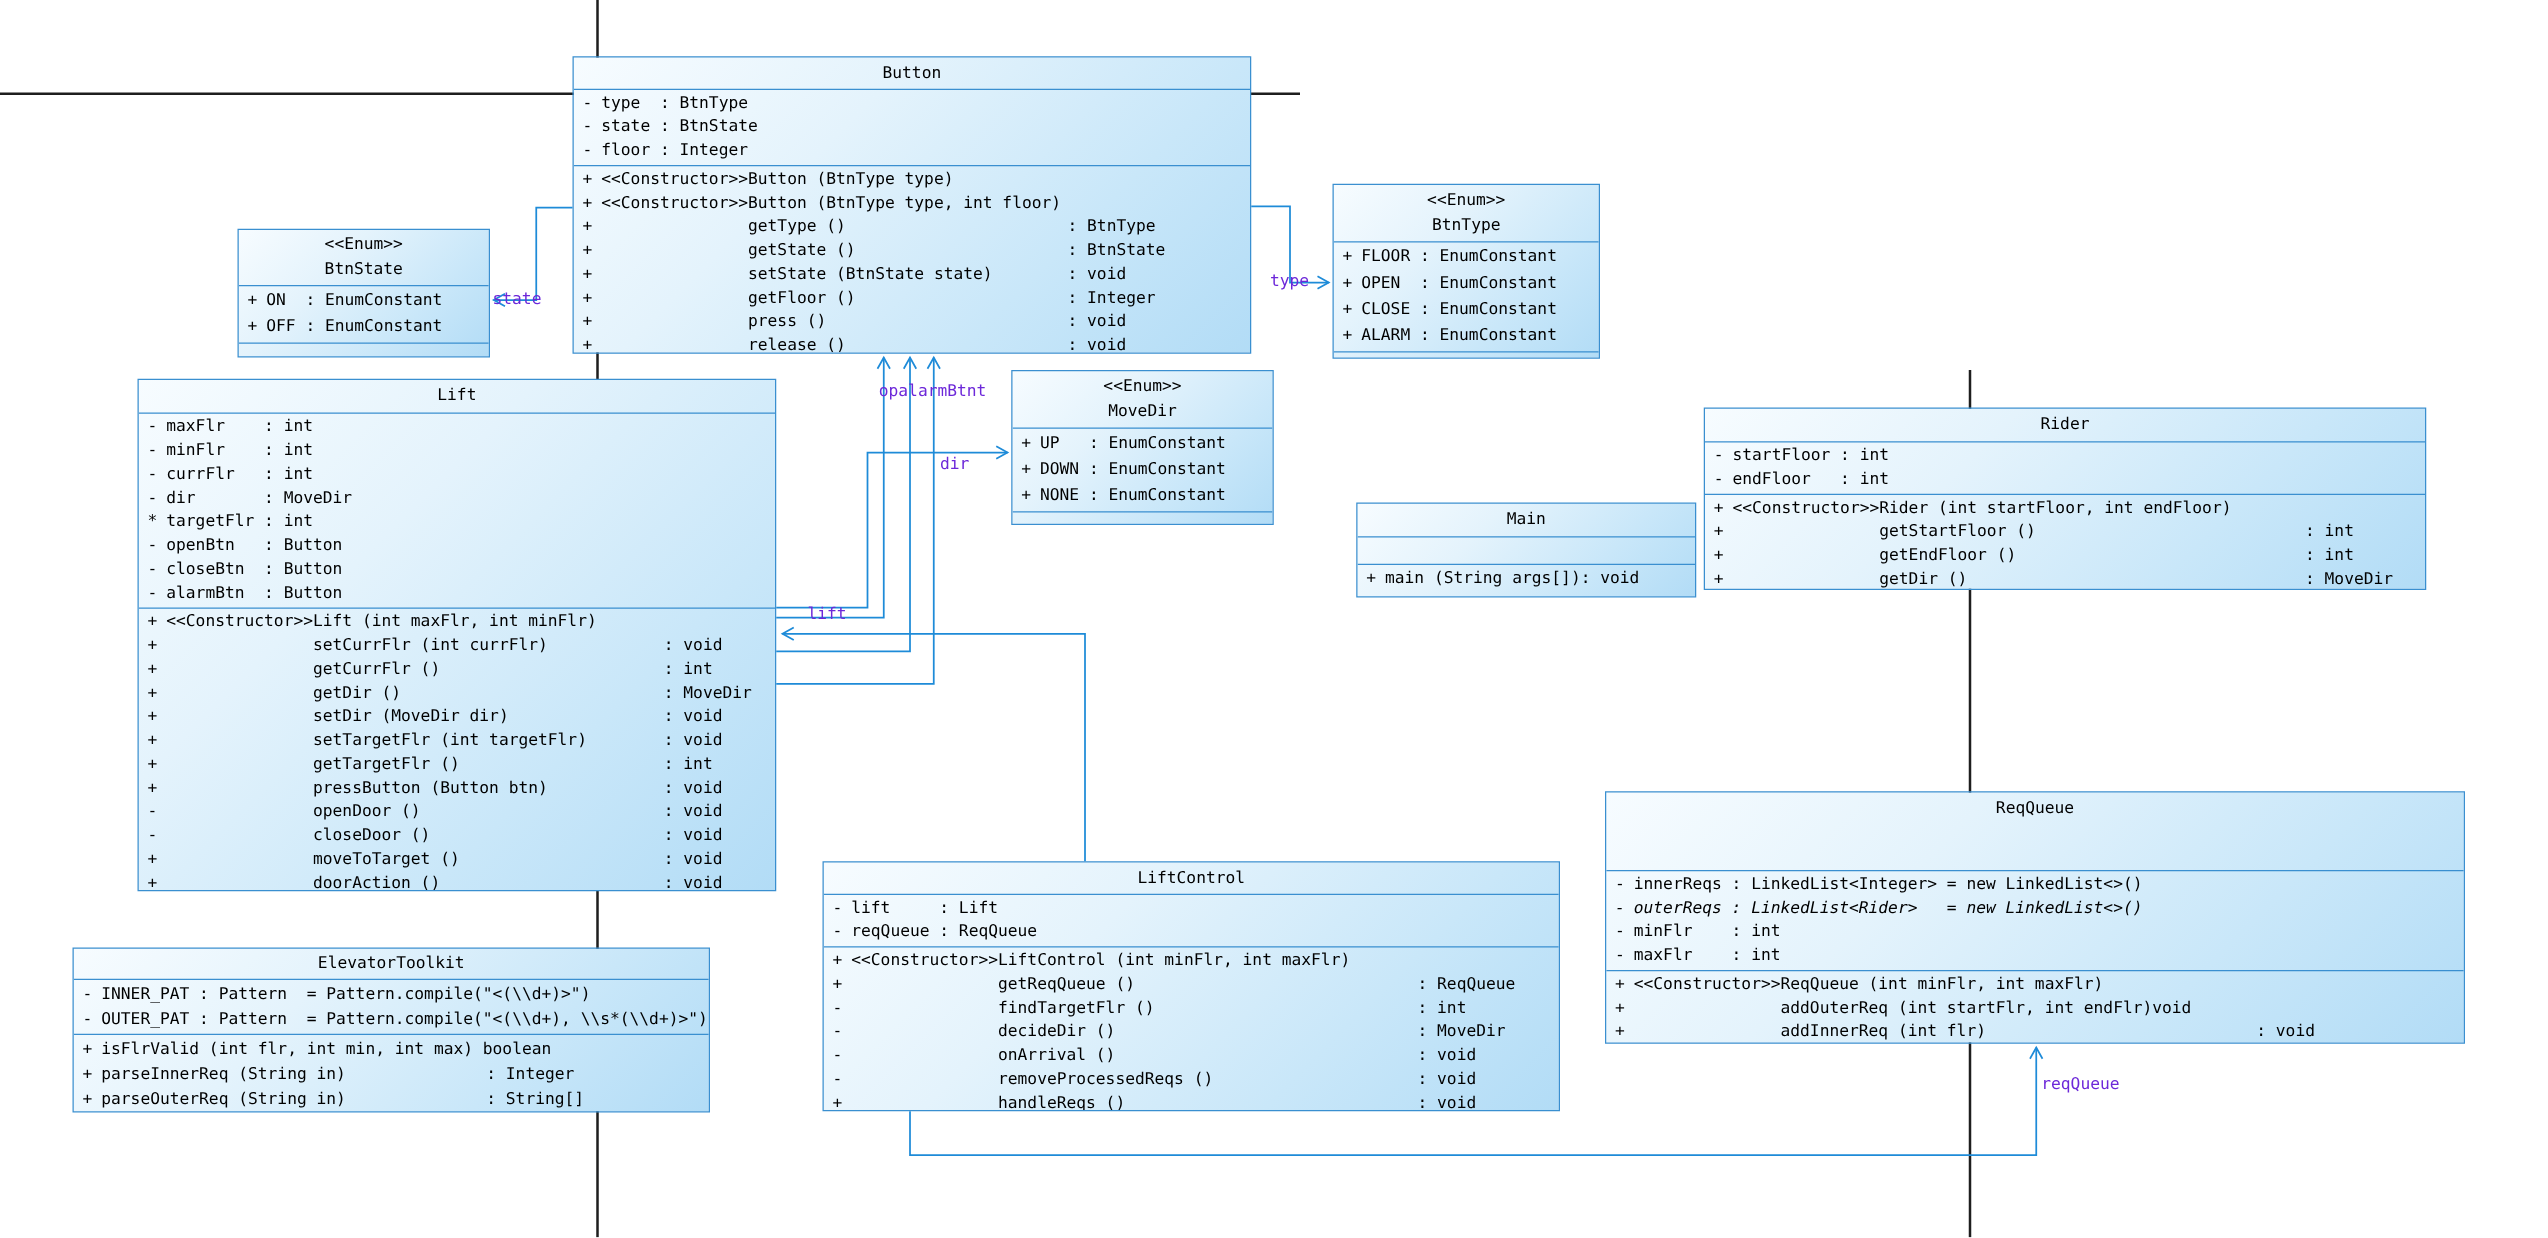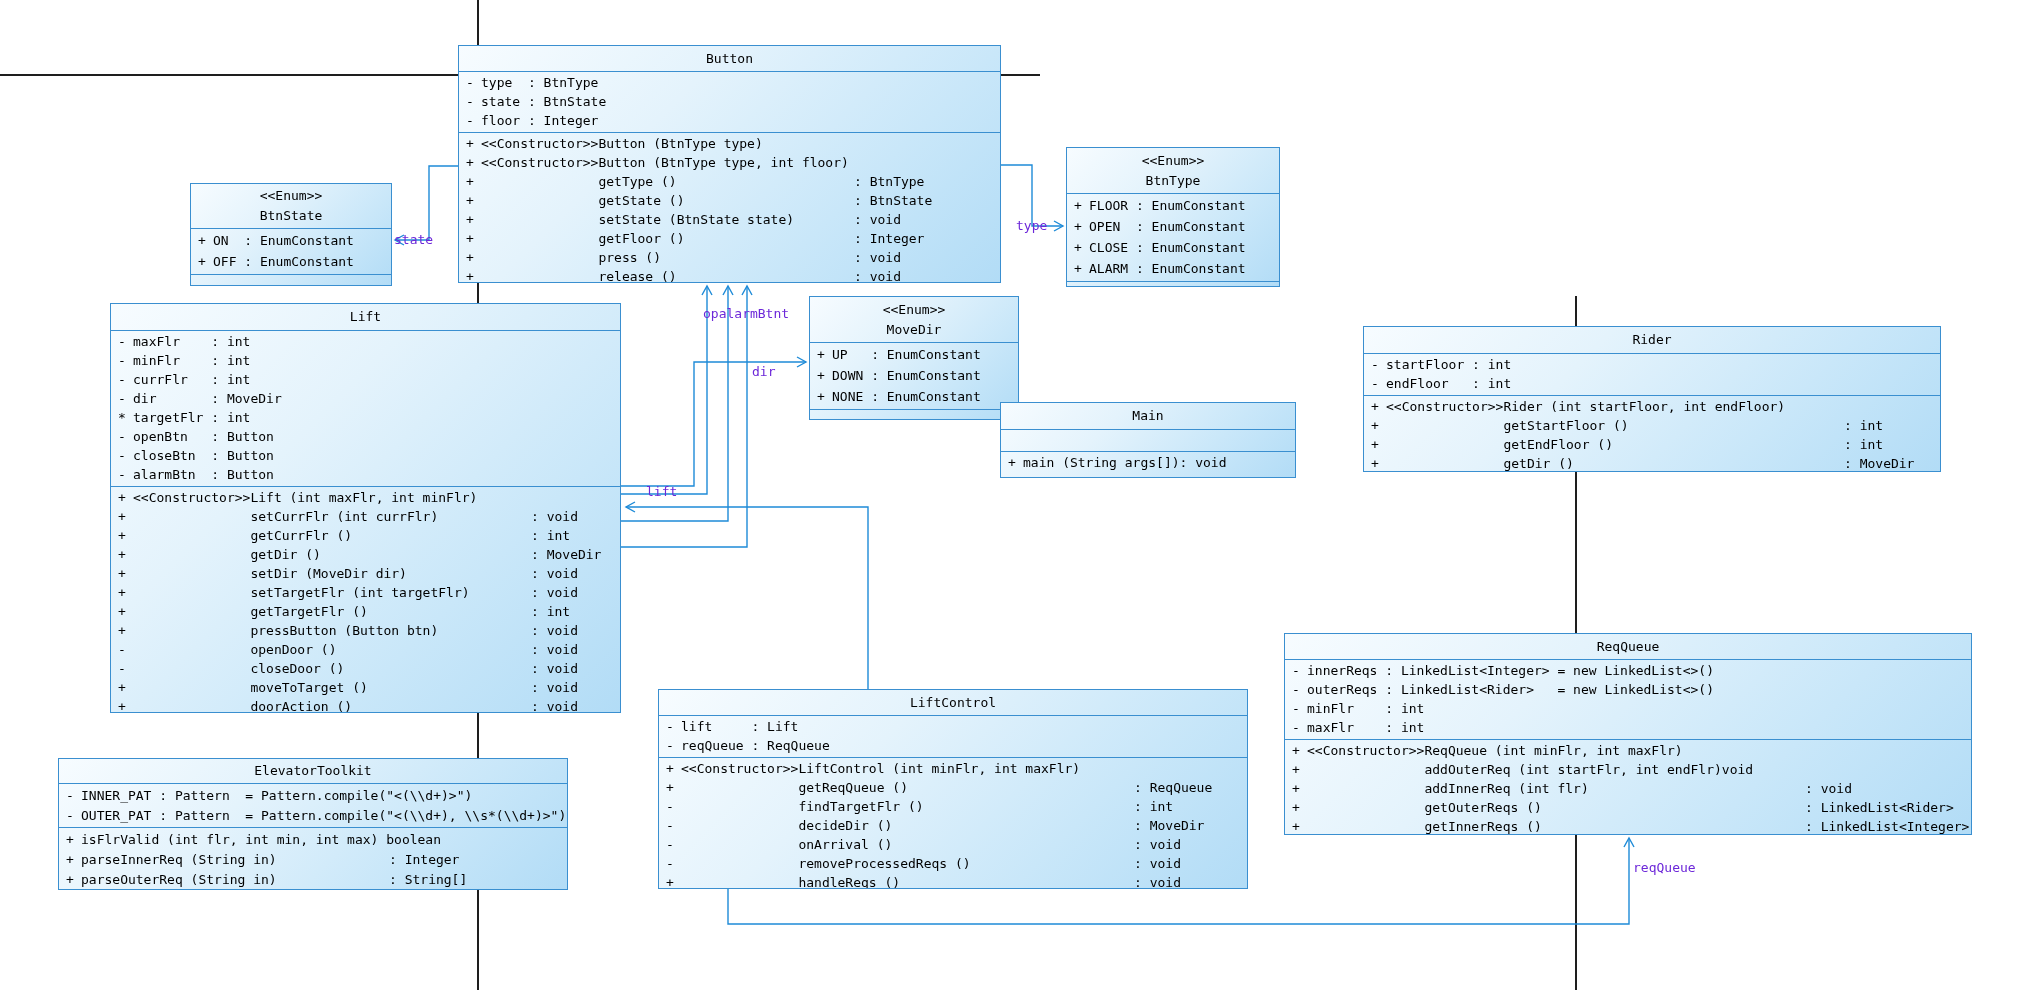--- a/index.html
+++ b/index.html
@@ -107,21 +107,21 @@
         <div class="row" style="height: 19px; line-height: 18px;"><span class="vis">+</span><span class="txt">               setDir (MoveDir dir)</span><span class="ret" style="left: 420px;">: void</span></div>
         <div class="row" style="height: 19px; line-height: 18px;"><span class="vis">+</span><span class="txt">               setTargetFlr (int targetFlr)</span><span class="ret" style="left: 420px;">: void</span></div>
         <div class="row" style="height: 19px; line-height: 18px;"><span class="vis">+</span><span class="txt">               getTargetFlr ()</span><span class="ret" style="left: 420px;">: int</span></div>
         <div class="row" style="height: 19px; line-height: 18px;"><span class="vis">+</span><span class="txt">               pressButton (Button btn)</span><span class="ret" style="left: 420px;">: void</span></div>
         <div class="row" style="height: 19px; line-height: 18px;"><span class="vis">-</span><span class="txt">               openDoor ()</span><span class="ret" style="left: 420px;">: void</span></div>
         <div class="row" style="height: 19px; line-height: 18px;"><span class="vis">-</span><span class="txt">               closeDoor ()</span><span class="ret" style="left: 420px;">: void</span></div>
         <div class="row" style="height: 19px; line-height: 18px;"><span class="vis">+</span><span class="txt">               moveToTarget ()</span><span class="ret" style="left: 420px;">: void</span></div>
         <div class="row" style="height: 19px; line-height: 18px;"><span class="vis">+</span><span class="txt">               doorAction ()</span><span class="ret" style="left: 420px;">: void</span></div>
       </div>
     </div>
-    <div class="class-box" style="left: 1000px; top: 402px; width: 296px; height: 76px;">
+    <div class="class-box" style="left: 1085px; top: 402px; width: 272px; height: 76px;">
       <div class="cb-title" style="height: 26px;">
         <div>Main</div>
       </div>
       <div class="cb-comp" style="height: 22px;"></div>
       <div class="cb-comp cb-methods">
         <div class="row" style="height: 19px; line-height: 18px;"><span class="vis">+</span><span class="txt">main (String args[]): void</span></div>
       </div>
     </div>
     <div class="class-box" style="left: 1363px; top: 326px; width: 578px; height: 146px;">
       <div class="cb-title" style="height: 26px;">
@@ -135,23 +135,23 @@
         <div class="row" style="height: 19px; line-height: 18px;"><span class="vis">+</span><span class="txt">&lt;&lt;Constructor&gt;&gt;Rider (int startFloor, int endFloor)</span></div>
         <div class="row" style="height: 19px; line-height: 18px;"><span class="vis">+</span><span class="txt">               getStartFloor ()</span><span class="ret" style="left: 480px;">: int</span></div>
         <div class="row" style="height: 19px; line-height: 18px;"><span class="vis">+</span><span class="txt">               getEndFloor ()</span><span class="ret" style="left: 480px;">: int</span></div>
         <div class="row" style="height: 19px; line-height: 18px;"><span class="vis">+</span><span class="txt">               getDir ()</span><span class="ret" style="left: 480px;">: MoveDir</span></div>
       </div>
     </div>
     <div class="class-box" style="left: 1284px; top: 633px; width: 688px; height: 202px;">
       <div class="cb-title" style="height: 25px;">
         <div>ReqQueue</div>
       </div>
-      <div class="cb-comp" style="height: 80px;">
+      <div class="cb-comp" style="height: 80px; margin-top: 37px;">
         <div class="row" style="height: 19px; line-height: 18px;"><span class="vis">-</span><span class="txt">innerReqs : LinkedList&lt;Integer&gt; = new LinkedList&lt;&gt;()</span></div>
-        <div class="row" style="height: 19px; line-height: 18px;"><span class="vis">-</span><span class="txt">outerReqs : LinkedList&lt;Rider&gt;   = new LinkedList&lt;&gt;()</span></div>
+        <div class="row" style="height: 19px; line-height: 18px; font-style: italic;"><span class="vis">-</span><span class="txt">outerReqs : LinkedList&lt;Rider&gt;   = new LinkedList&lt;&gt;()</span></div>
         <div class="row" style="height: 19px; line-height: 18px;"><span class="vis">-</span><span class="txt">minFlr    : int</span></div>
         <div class="row" style="height: 19px; line-height: 18px;"><span class="vis">-</span><span class="txt">maxFlr    : int</span></div>
       </div>
       <div class="cb-comp cb-methods">
         <div class="row" style="height: 19px; line-height: 18px;"><span class="vis">+</span><span class="txt">&lt;&lt;Constructor&gt;&gt;ReqQueue (int minFlr, int maxFlr)</span></div>
         <div class="row" style="height: 19px; line-height: 18px;"><span class="vis">+</span><span class="txt">               addOuterReq (int startFlr, int endFlr)void</span></div>
         <div class="row" style="height: 19px; line-height: 18px;"><span class="vis">+</span><span class="txt">               addInnerReq (int flr)</span><span class="ret" style="left: 520px;">: void</span></div>
         <div class="row" style="height: 19px; line-height: 18px;"><span class="vis">+</span><span class="txt">               getOuterReqs ()</span><span class="ret" style="left: 520px;">: LinkedList&lt;Rider&gt;</span></div>
         <div class="row" style="height: 19px; line-height: 18px;"><span class="vis">+</span><span class="txt">               getInnerReqs ()</span><span class="ret" style="left: 520px;">: LinkedList&lt;Integer&gt;</span></div>
       </div>

